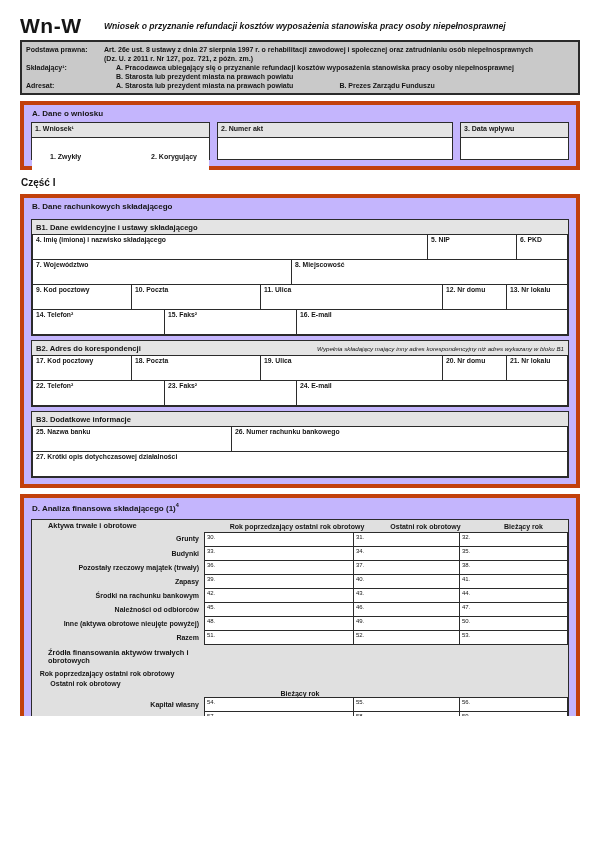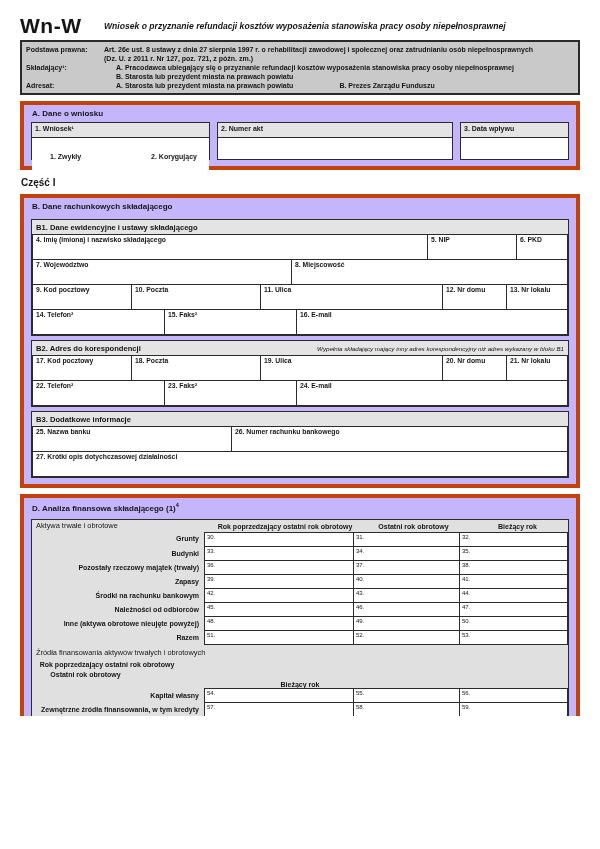--- a/index.html
+++ b/index.html
@@ -43,21 +43,21 @@
   .fill{flex:1;}
   .w52{width:52px;}.w62{width:62px;}.w65{width:65px;}.w90{width:90px;}.w100{width:100px;}
   .w130{width:130px;}.w133{width:133px;}.w200{width:200px;}.w260{width:260px;}
 
   
   .crow{display:flex;margin-top:2px;}
 
   
   .dbox{border:1px solid #2b2b2b;background:#e0e0e0;margin-top:2px;padding-bottom:1px;}
   .dhead{display:flex;}
-  .dlabel-head{width:172px;flex:none;font-size:7.4px;font-weight:normal;padding:2px 2px 1px 4px;line-height:1.15;}
+  .dlabel-head{width:172px;flex:none;font-size:7.4px;font-weight:bold;padding:2px 2px 1px 4px;line-height:1.15;margin-left:12px;}
   .dcol{font-size:7px;font-weight:bold;text-align:center;padding-top:3px;}
   .c1{width:150px;flex:none;}.c2{width:107px;flex:none;}.c3{flex:1;}
   .drow{display:flex;}
   .dlabel{width:172px;flex:none;text-align:right;font-size:7px;font-weight:bold;padding-right:5px;box-sizing:border-box;align-self:center;line-height:1.05;}
   .dcell{background:#fff;border:1px solid #2b2b2b;box-sizing:border-box;height:15px;margin-top:-1px;font-size:6px;padding:1px 2px;}
   .dcell.cm{margin-left:-1px;}
   .drow1 .dcell{margin-top:0;}
 
   
   .footnotes{margin-top:5px;font-size:6.4px;line-height:1.3;color:#222;}

